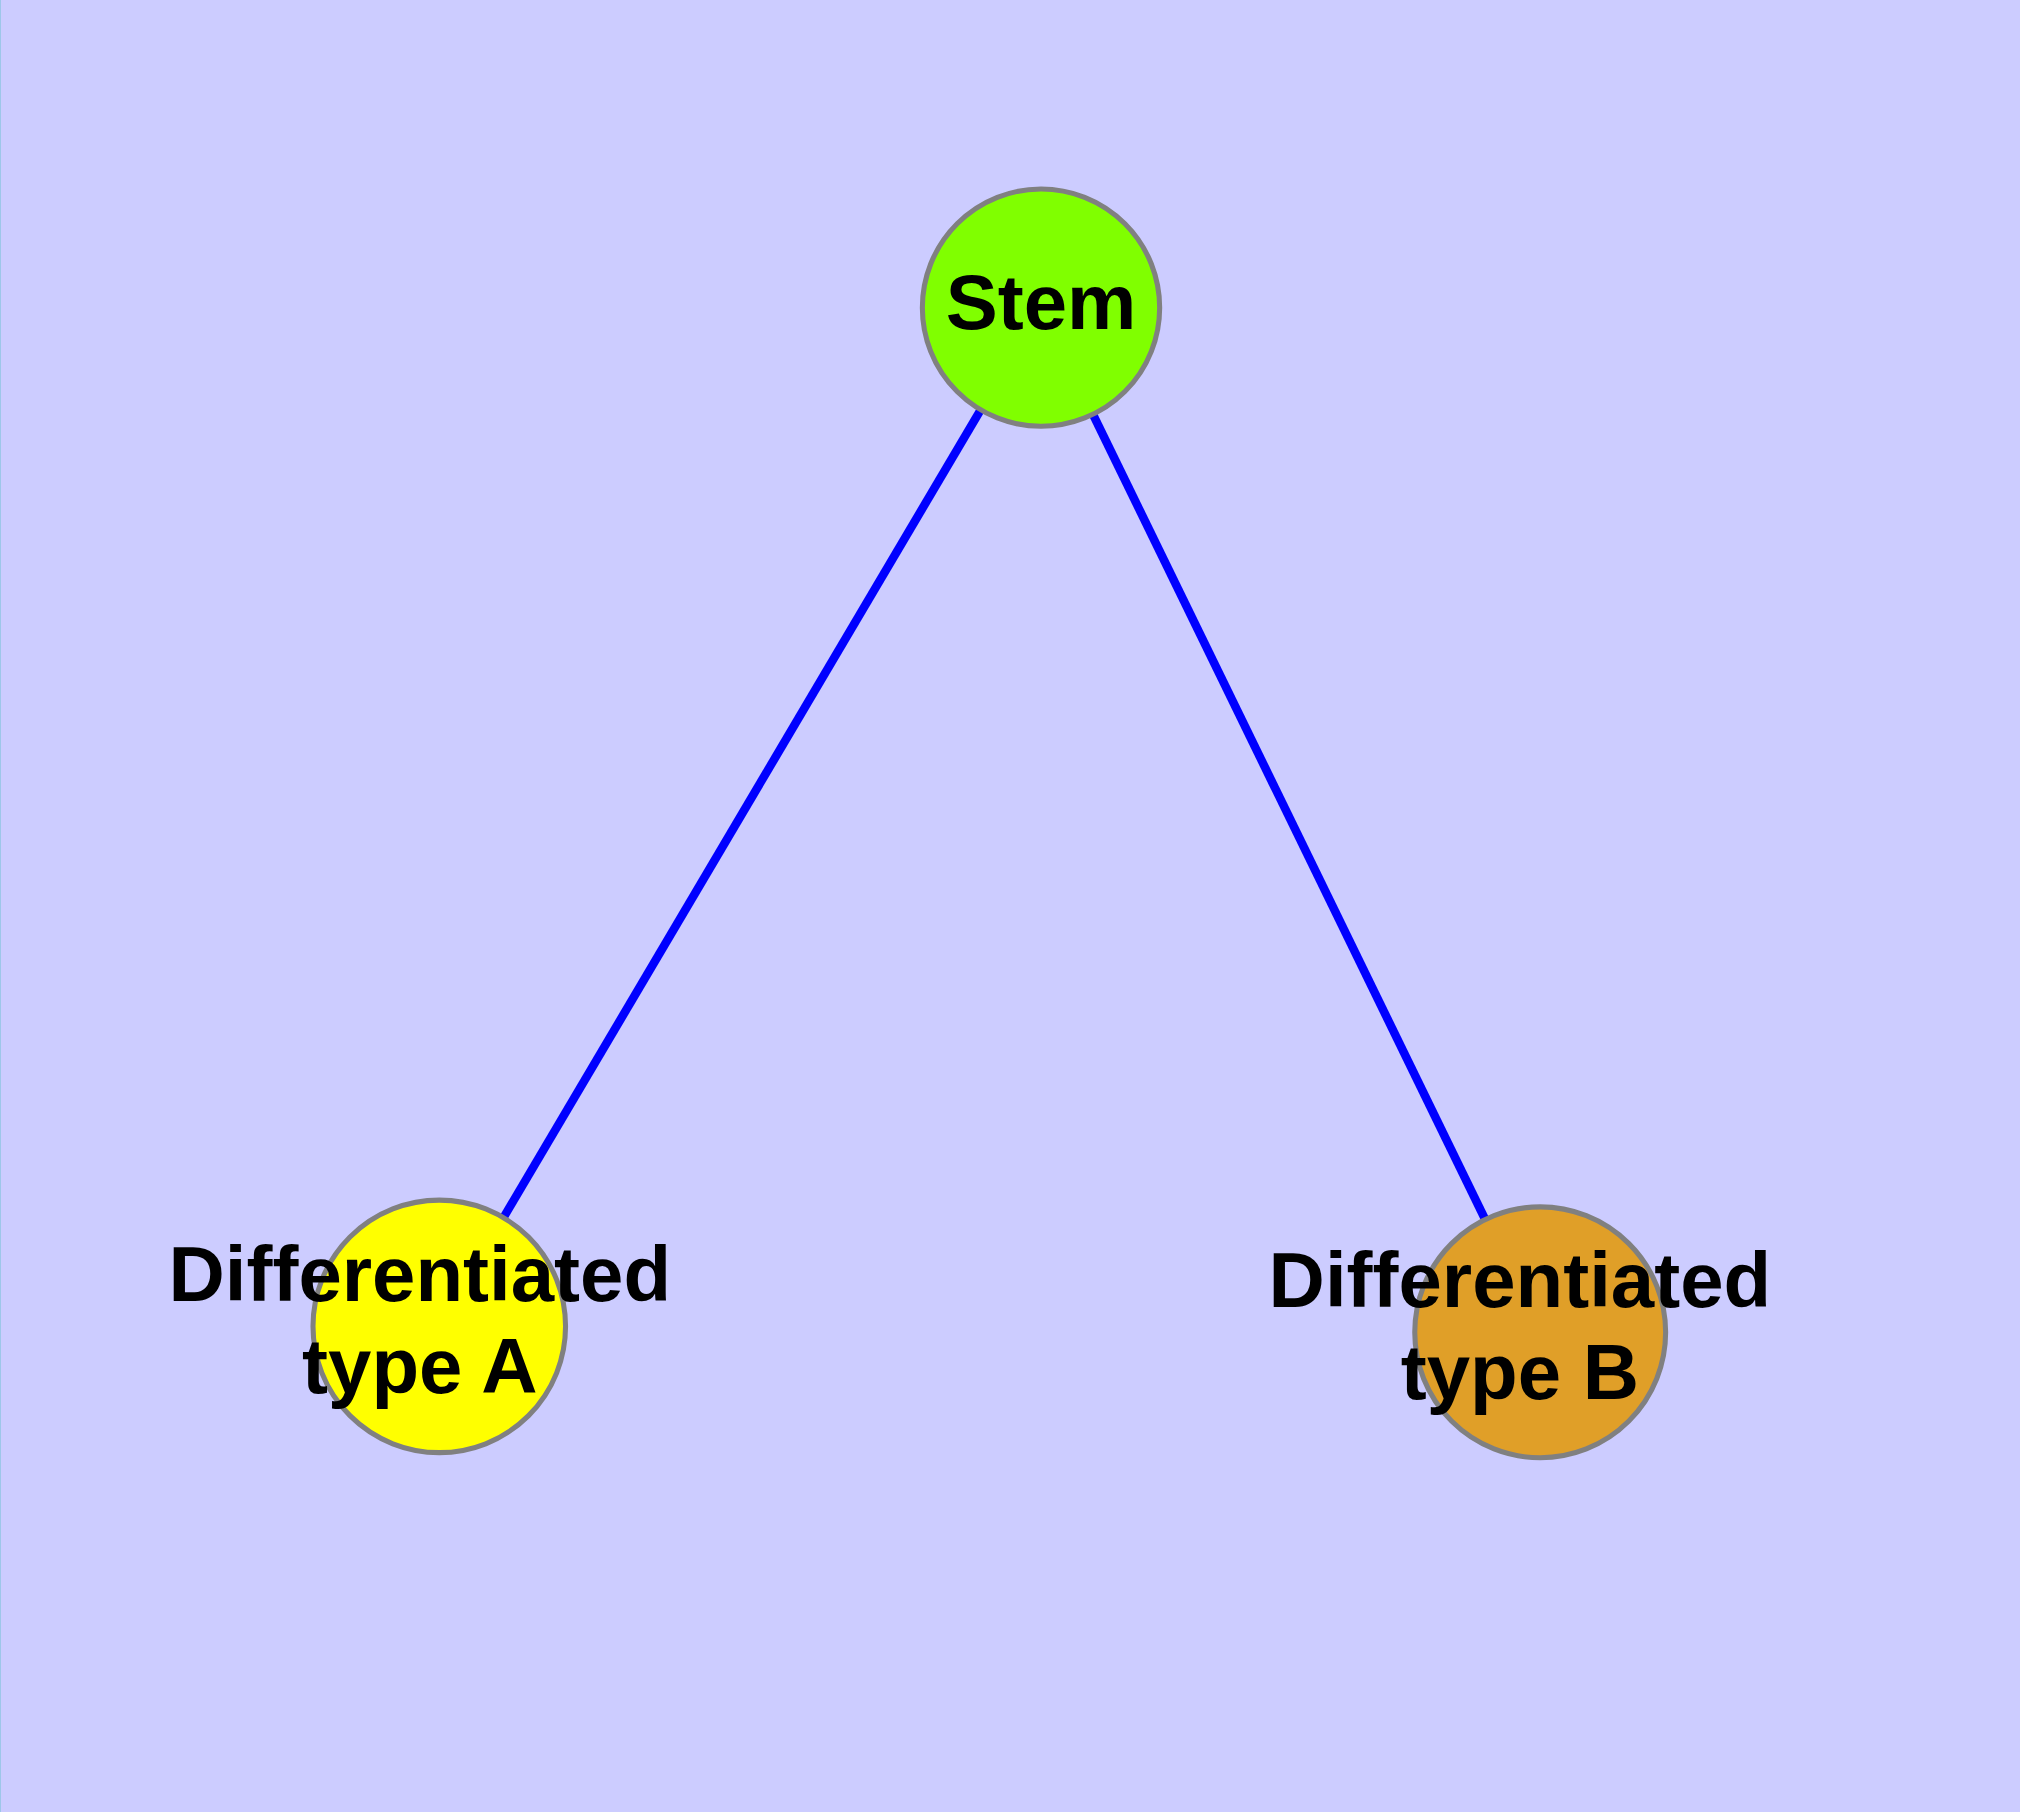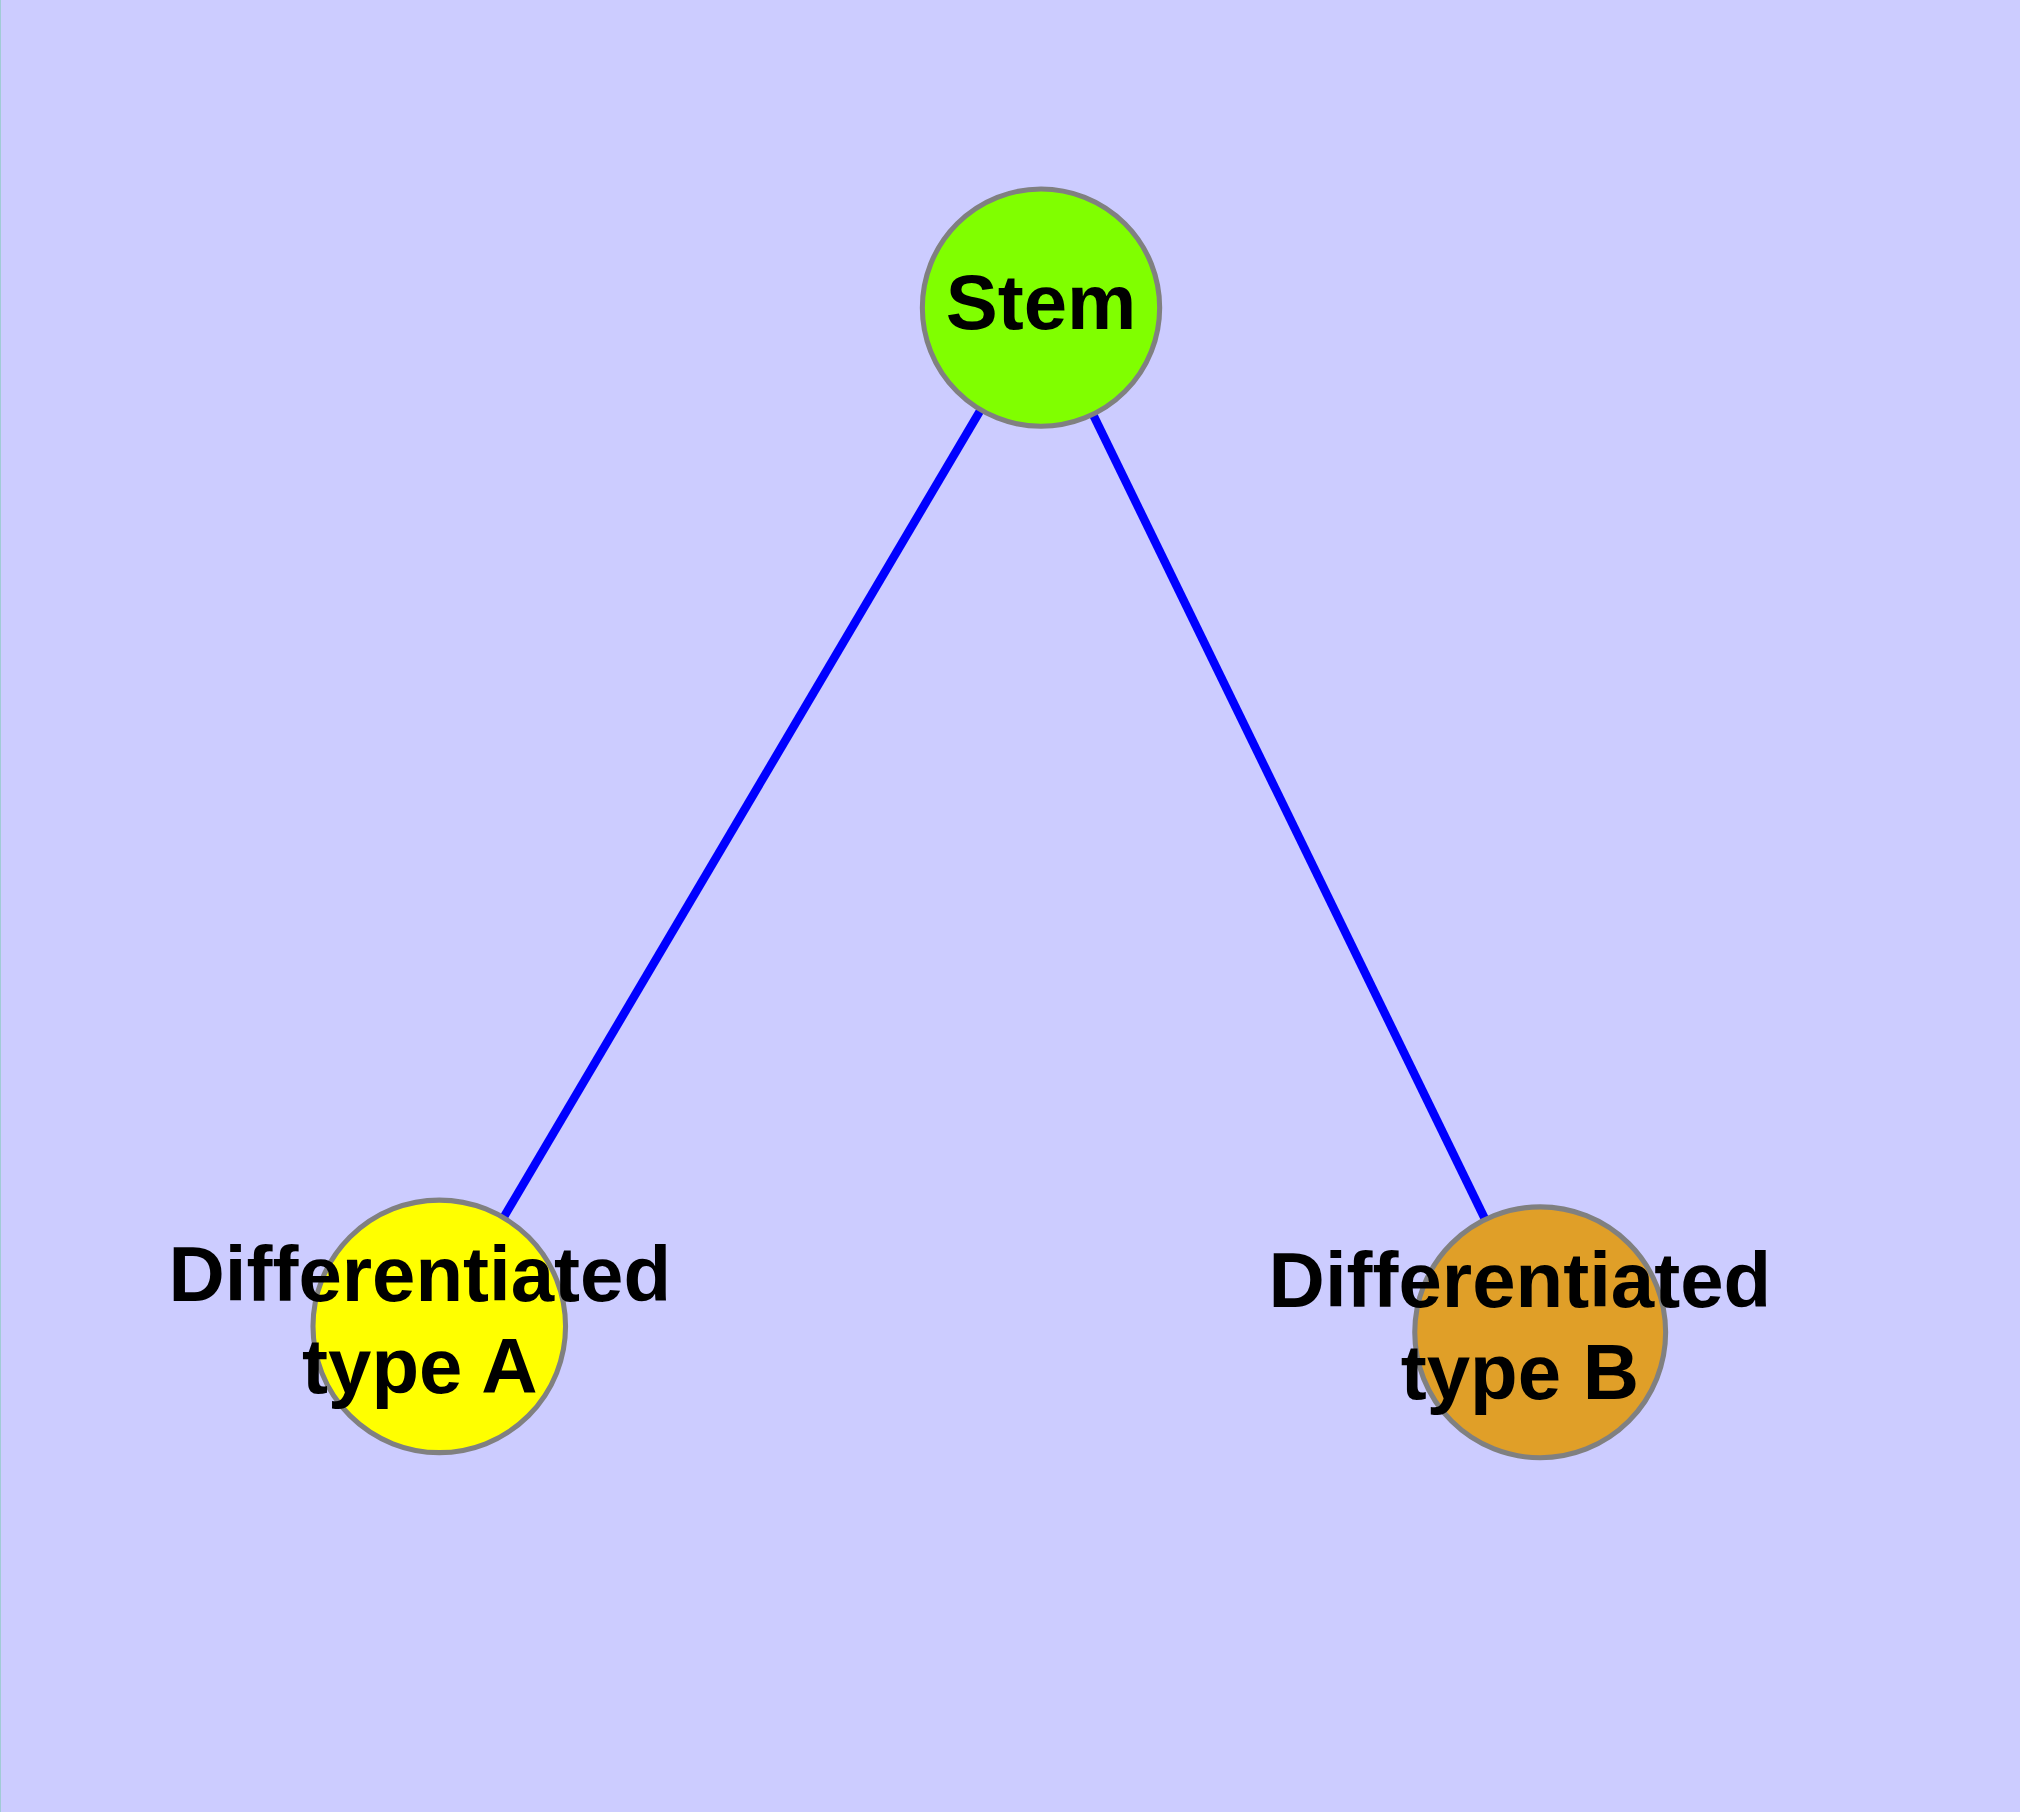--- a/index.html
+++ b/index.html
@@ -10,21 +10,21 @@
   body {
     width: 2021px;
     height: 1812px;
     overflow: hidden;
     font-family: "Liberation Sans", sans-serif;
   }
   #graph-canvas {
     position: relative;
     width: 2021px;
     height: 1812px;
-    background: #22c55e;
+    background: #14b8a6;
   }
   #graph-svg {
     position: absolute;
     top: 0;
     left: 0;
     width: 2021px;
     height: 1812px;
     display: block;
   }
   .node-label {

